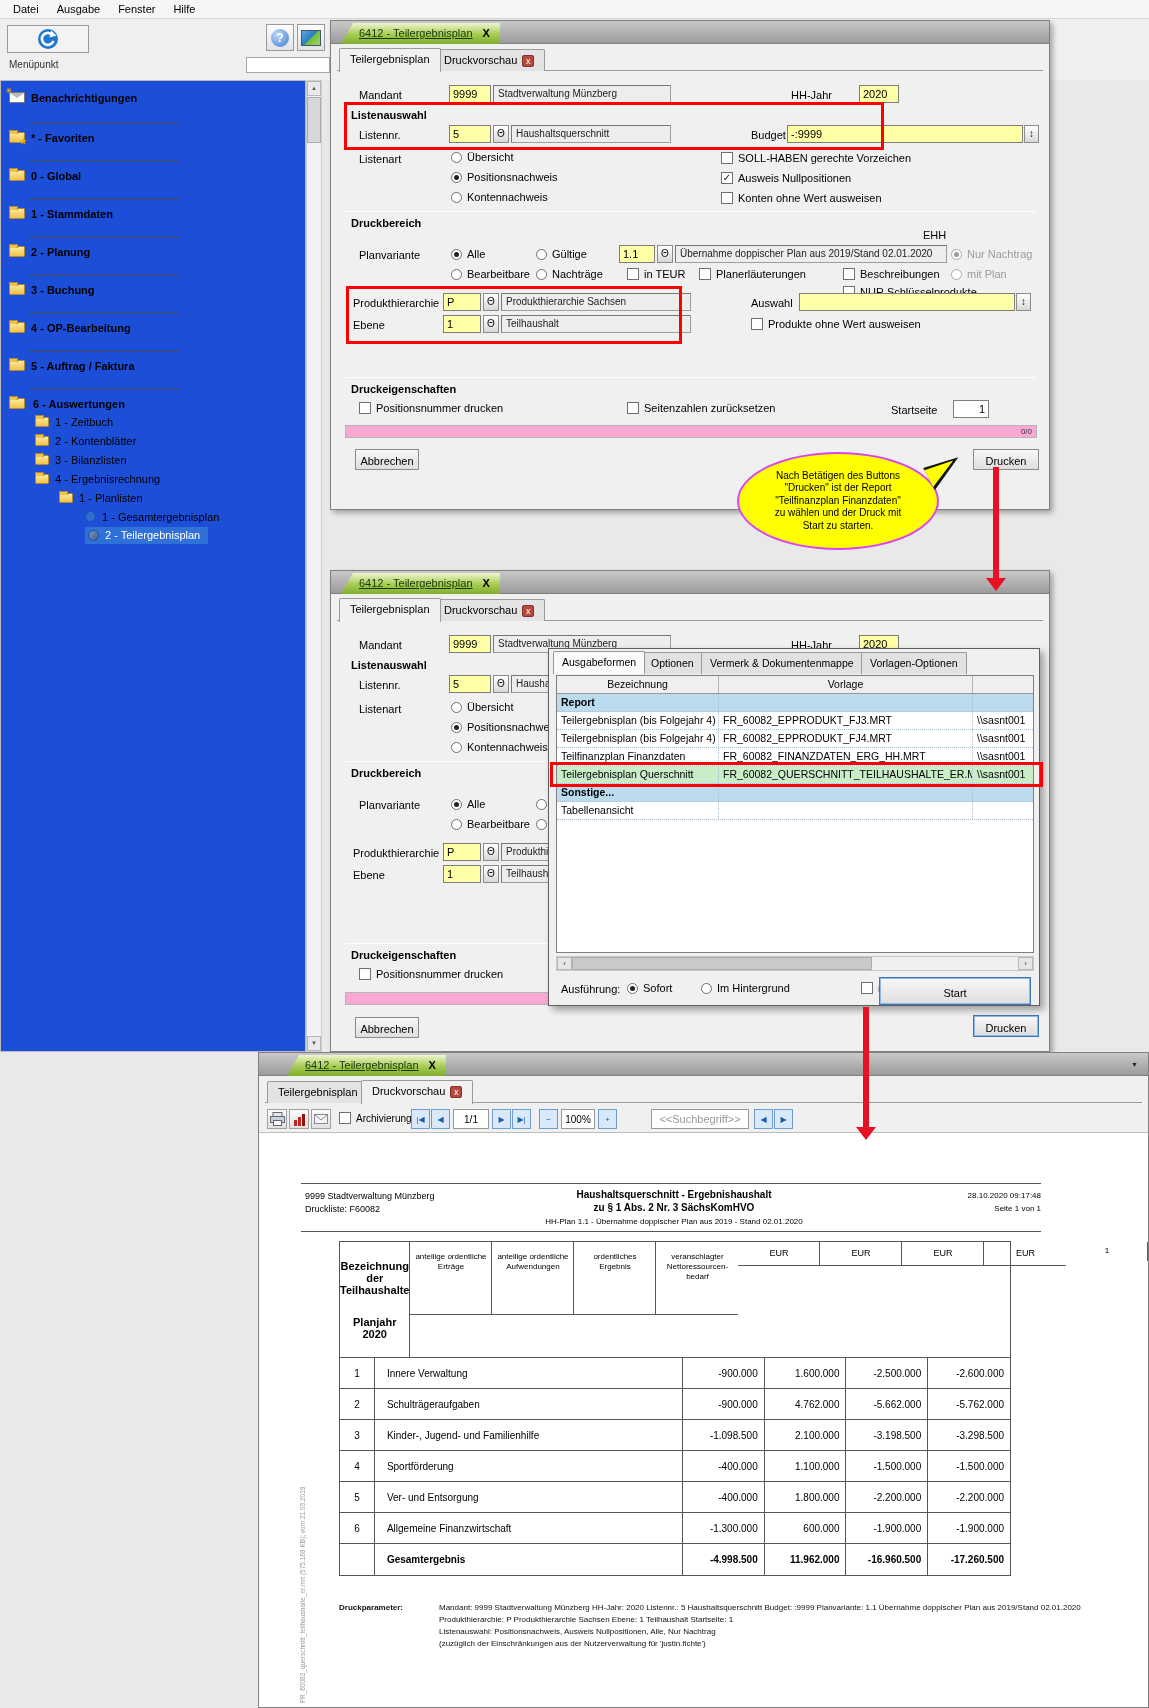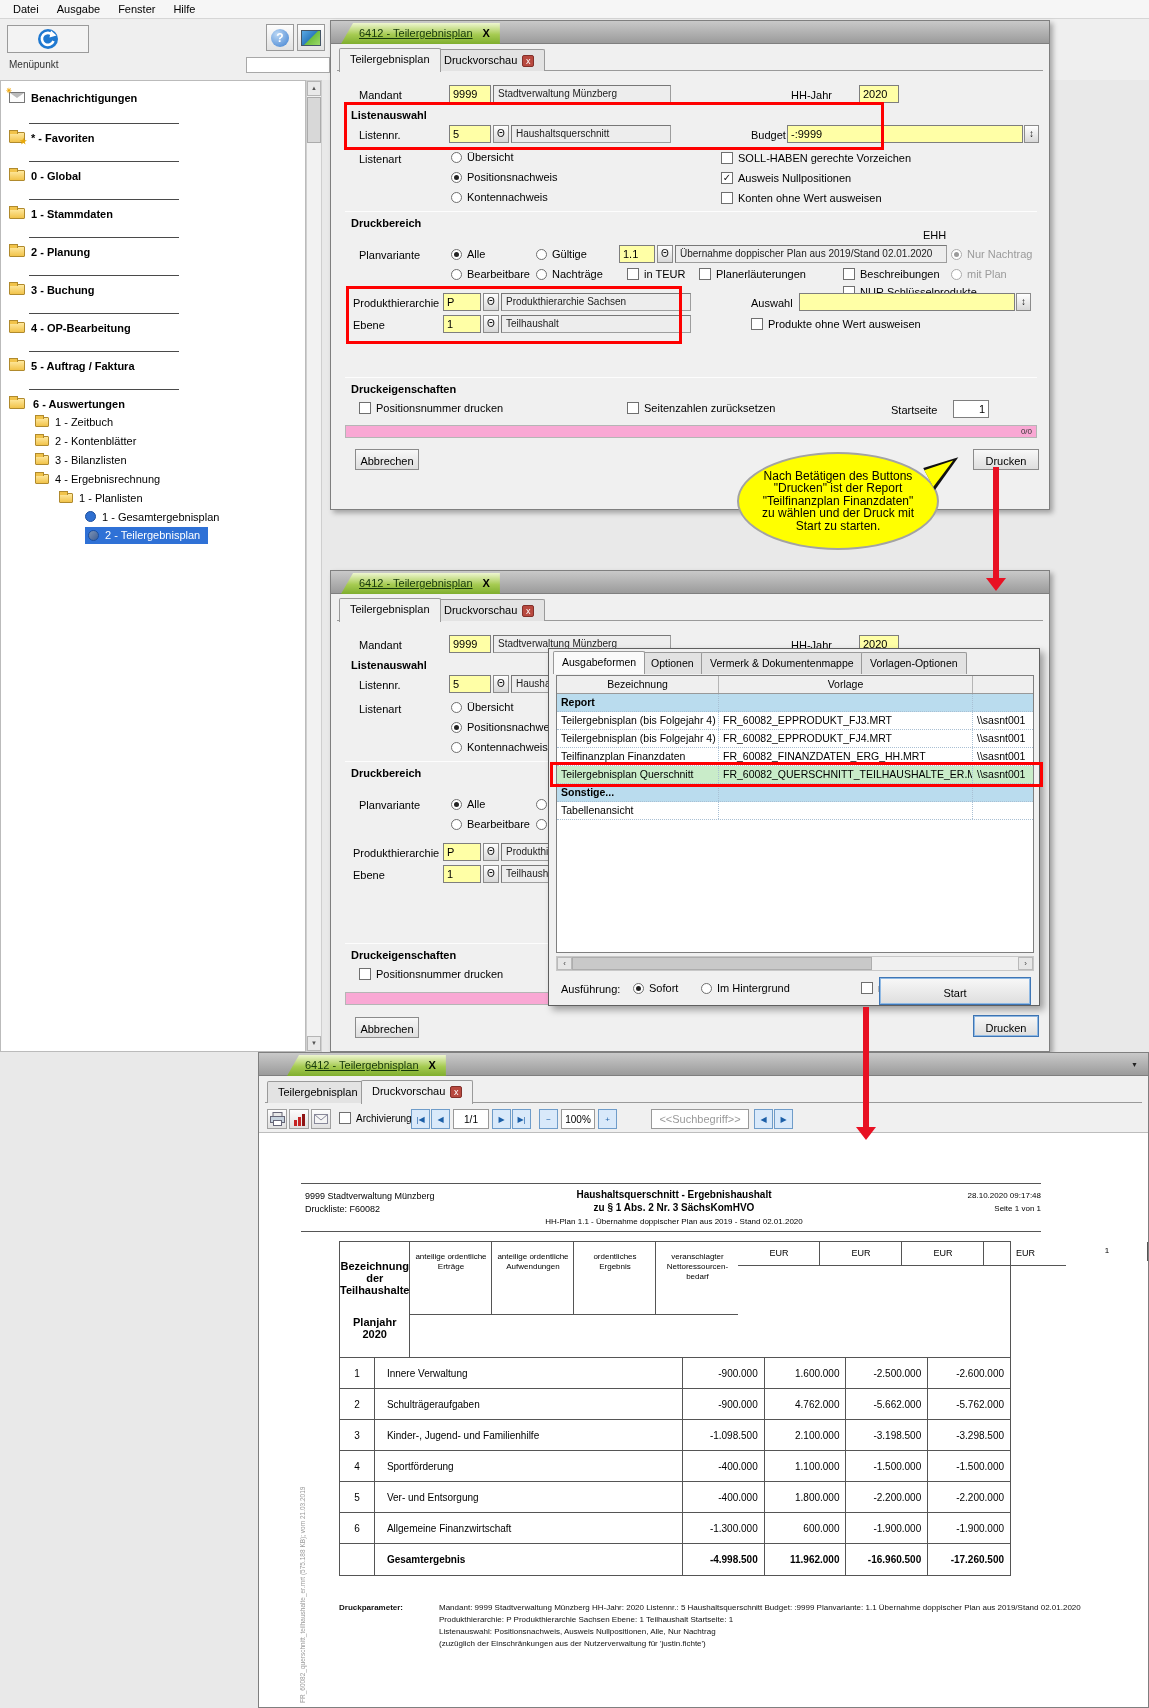--- a/index.html
+++ b/index.html
@@ -11,21 +11,21 @@
   .menu-item { padding:3px 9px 0 9px; font-size:11px; }
   .topbar { position:absolute; left:0; top:19px; width:100%; height:61px; background:#efefef; }
   .menup-btn { position:absolute; left:7px; top:6px; width:82px; height:28px; border:1px solid #9a9a9a; background:#f3f3f3; display:flex; align-items:center; justify-content:center; }
   .menup-lbl { position:absolute; left:9px; top:40px; font-size:10px; color:#333; }
   .sq-btn { position:absolute; top:5px; width:28px; height:27px; border:1px solid #9a9a9a; background:linear-gradient(#fdfdfd,#e2e2e2); display:flex; align-items:center; justify-content:center; }
   .help-ic { width:18px; height:18px; border-radius:50%; background:radial-gradient(circle at 35% 30%,#bcd8f5,#3d7fd0); color:#fff; font-weight:bold; font-size:12px; line-height:18px; text-align:center; }
   .img-ic { width:20px; height:16px; background:linear-gradient(135deg,#5aa9e4 0%,#2d7bc0 48%,#6fbf3e 52%,#9ad96a 100%); border:1px solid #456; }
   .top-field { position:absolute; left:246px; top:38px; width:84px; height:16px; background:#fff; border:1px solid #a8a8a8; }
 
   
-  .sidebar { position:absolute; left:0; top:80px; width:306px; height:972px; background:#ffffff; border:1px solid #bbb; z-index:5; }
+  .sidebar { position:absolute; left:0; top:80px; width:306px; height:972px; background:#1d4ed8; border:1px solid #bbb; z-index:5; }
   .sb-scroll { position:absolute; left:306px; top:80px; width:16px; height:972px; background:#f2f2f2; border:1px solid #cfcfcf; z-index:5; }
   .sb-btn { width:14px; height:15px; background:#e9e9e9; border:1px solid #b5b5b5; font-size:6px; text-align:center; line-height:13px; color:#555; }
   .sb-dn { position:absolute; bottom:0; }
   .sb-thumb { position:absolute; top:16px; left:0; width:14px; height:46px; background:#d8d8d8; border:1px solid #ababab; }
   .trow { position:absolute; height:17px; display:flex; align-items:center; gap:6px; font-size:11px; white-space:nowrap; }
   .trow.b { font-weight:bold; }
   .sep { position:absolute; left:28px; width:150px; height:1px; background:#4a4a4a; }
   .fold { width:16px; height:11px; background:linear-gradient(#ffe9a0,#f1c34a); border:1px solid #b08a2d; border-radius:1px; position:relative; flex:0 0 auto; }
   .fold::before { content:""; position:absolute; top:-3px; left:-1px; width:7px; height:3px; background:#f1c34a; border:1px solid #b08a2d; border-bottom:none; }
   .fold.small { width:14px; height:10px; }
@@ -64,21 +64,21 @@
   .rd.on .ci::after { content:""; position:absolute; left:2px; top:2px; width:5px; height:5px; border-radius:50%; background:#222; }
   .rd.dis { color:#9b9b9b; } .rd.dis .ci { border-color:#ababab; } .rd.dis.on .ci::after { background:#9b9b9b; }
   .btn { position:absolute; background:linear-gradient(#f8f8f8,#dedede); border:1px solid #8b8b8b; font-size:11px; text-align:center; font-family:inherit; padding-top:3px; }
   .btn.blue { border:1px solid #3f76b5; box-shadow:inset 0 0 0 1px #8fb9e4; }
   .pbar { position:absolute; height:13px; background:#f9a8d4; border:1px solid #b5b5b5; font-size:8px; text-align:right; padding:1px 4px 0 0; color:#333; }
 
   
   .ann { position:absolute; border:3px solid #fe0000; z-index:80; }
   .varrow { position:absolute; width:6px; background:#e81123; z-index:85; }
   .vhead { position:absolute; width:0; height:0; border-left:10px solid transparent; border-right:10px solid transparent; border-top:13px solid #e81123; z-index:85; }
-  .bubble { position:absolute; left:737px; top:452px; width:202px; height:98px; z-index:82; background:#ffff00; border:2px solid #a3a3a3; border-radius:50%; display:flex; flex-direction:column; justify-content:center; text-align:center; font-size:12px; line-height:12.5px; }
+  .bubble { position:absolute; left:737px; top:452px; width:202px; height:98px; z-index:82; background:#ffff00; border:2px solid #d946ef; border-radius:50%; display:flex; flex-direction:column; justify-content:center; text-align:center; font-size:10px; line-height:12.5px; }
   .tail-b { position:absolute; right:-26px; top:4px; width:0; height:0; border-top:7px solid transparent; border-bottom:18px solid transparent; border-left:36px solid #111; transform:rotate(-28deg); z-index:81; }
   .tail-y { position:absolute; right:-20px; top:8px; width:0; height:0; border-top:5px solid transparent; border-bottom:14px solid transparent; border-left:30px solid #ffff00; transform:rotate(-28deg); z-index:83; }
 
   
   .dlg { position:absolute; left:548px; top:648px; width:492px; height:358px; background:#f0f0f0; border:1px solid #5f5f5f; box-shadow:4px 4px 7px rgba(0,0,0,.35); z-index:40; }
   .dlg-tab { position:absolute; top:3px; height:22px; padding:4px 8px 0; font-size:10.5px; background:#e2e2e2; border:1px solid #999; border-bottom:none; border-radius:2px 2px 0 0; white-space:nowrap; }
   .dlg-tab.active { background:#fafafa; top:2px; height:23px; z-index:2; }
   .dtbl { position:absolute; left:7px; top:26px; width:478px; height:278px; background:#fff; border:1px solid #7f7f7f; overflow:hidden; font-size:10.5px; }
   .drow { display:flex; height:18px; border-bottom:1px dotted #a9c0d4; }
   .drow > div { padding:2px 4px 0; border-right:1px dotted #a9c0d4; white-space:nowrap; overflow:hidden; }
@@ -512,21 +512,21 @@
   </div>
 
   <div class="dhscroll">
     <div class="harr">‹</div>
     <div class="hthumb"></div>
     <div style="flex:1;"></div>
     <div class="harr">›</div>
   </div>
 
   <div class="lb" style="left:12px;top:334px;">Ausführung:</div>
-  <div class="rd on" style="left:84px;top:333px;">
+  <div class="rd on" style="left:78px;top:333px;">
       <span class="ci"></span>
       <span>Sofort</span>
     </div>
   <div class="rd" style="left:152px;top:333px;">
       <span class="ci"></span>
       <span>Im Hintergrund</span>
     </div>
   <div class="ck" style="left:312px;top:333px;">
       <span class="bx"></span>
       <span>n.a.</span>

